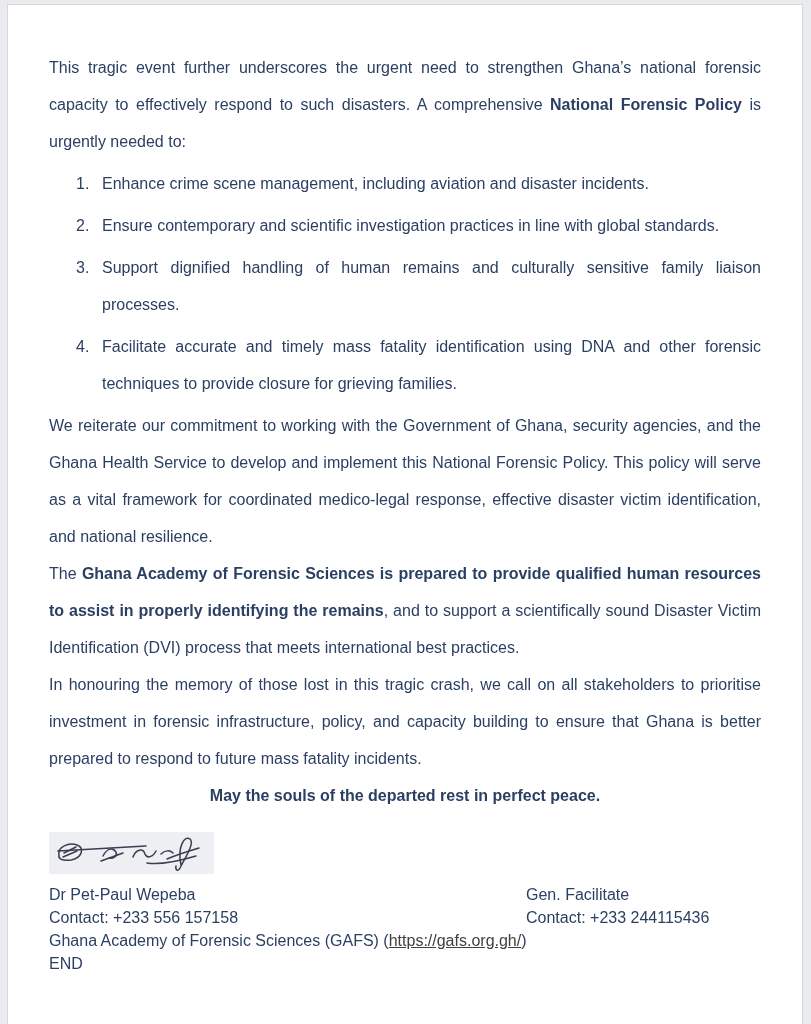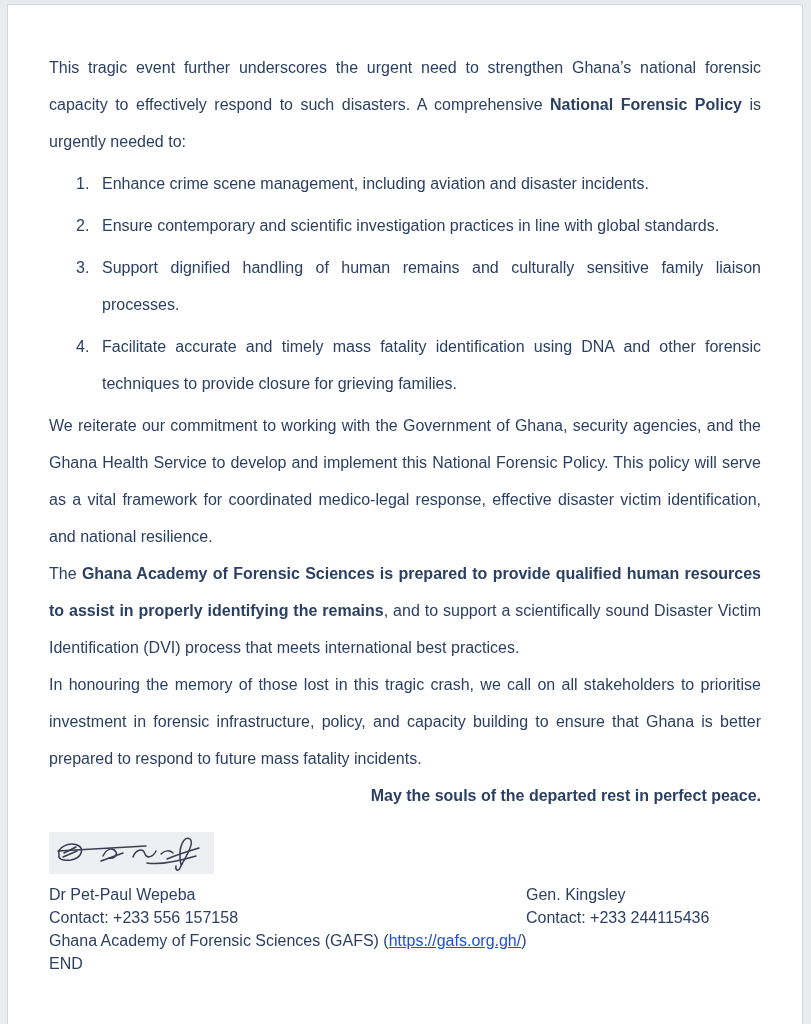--- a/index.html
+++ b/index.html
@@ -42,21 +42,21 @@
   }
   .num {
     flex: 0 0 26px;
   }
   .li-text {
     flex: 1;
     text-align: justify;
   }
   .closing {
     font-weight: bold;
-    text-align: right;
+    text-align: center;
   }
   .sig-wrap {
     margin-top: 18px;
   }
   .sig-img {
     width: 165px;
     height: 42px;
     background: #edeff3;
     display: block;
   }
@@ -66,21 +66,21 @@
     margin-top: 9px;
   }
   .col-left { flex: 0 0 477px; }
   .col-right { flex: 1; }
   .sig-line { white-space: nowrap; }
   .org-line {
     line-height: 23px;
     white-space: nowrap;
   }
   .org-link {
-    color: #1d4ed8;
+    color: #404040;
     text-decoration: underline;
     cursor: pointer;
   }
   .end-line {
     line-height: 23px;
   }
 </style>
 </head>
 <body>
 
@@ -132,21 +132,21 @@
           <path d="M98,31 C110,33 130,29 147,24"></path>
         </g>
       </svg>
 
       <div class="sig-cols">
         <div class="col-left">
           <div class="sig-line">Dr Pet-Paul Wepeba</div>
           <div class="sig-line">Contact: +233 556 157158</div>
         </div>
         <div class="col-right">
-          <div class="sig-line">Gen. Kingsley</div>
+          <div class="sig-line">Gen. Facilitate</div>
           <div class="sig-line">Contact: +233 244115436</div>
         </div>
       </div>
 
       <div class="org-line"><span>Ghana Academy of Forensic Sciences (GAFS) (</span><a class="org-link">https://gafs.org.gh/</a><span>)</span></div>
 
       <div class="end-line">END</div>
     </div>
 
   </div>

